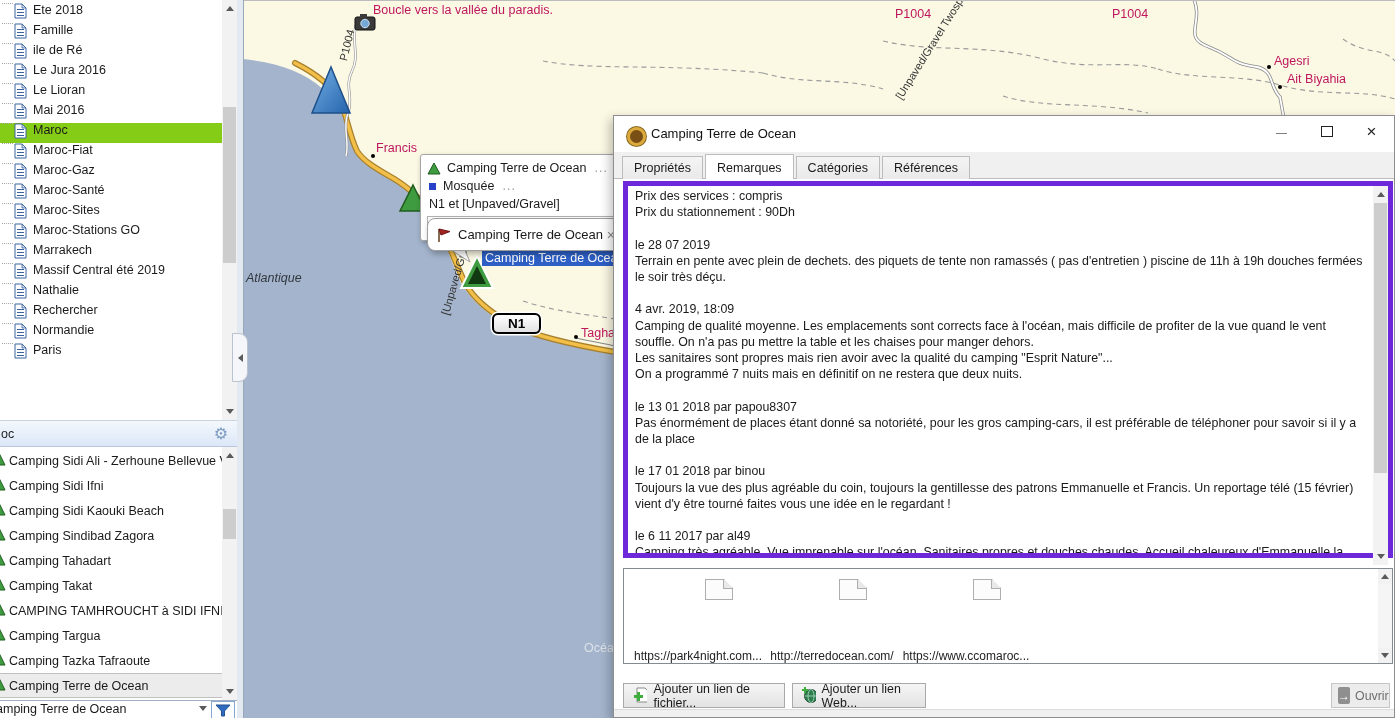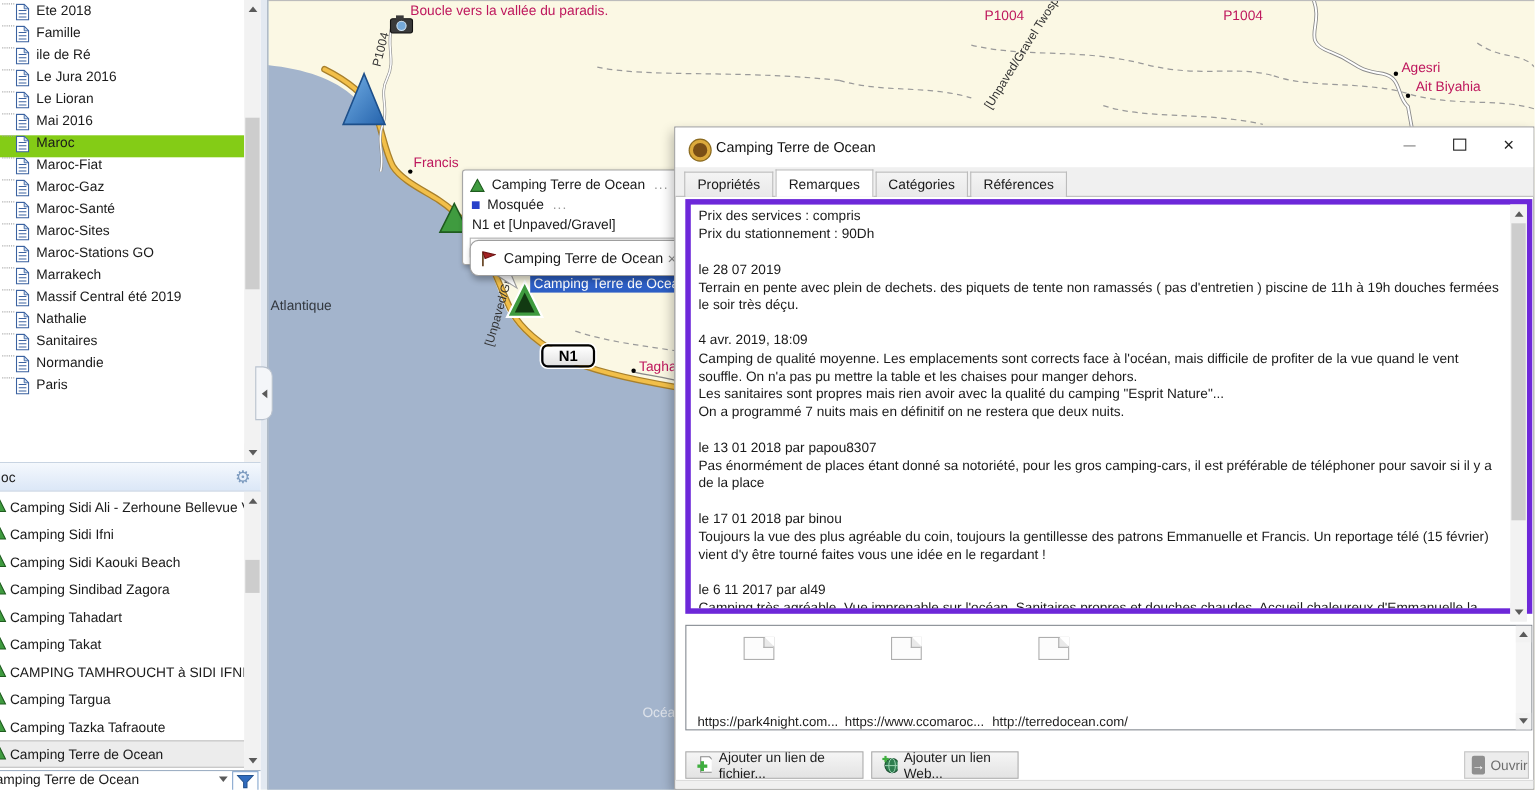--- a/index.html
+++ b/index.html
@@ -73,21 +73,21 @@
   .winbtn{width:45px;height:31px;display:flex;align-items:center;justify-content:center;color:#222;font-size:13px;}
   .maxbox{width:10px;height:9px;border:1.3px solid #222;}
   .tabstrip{position:absolute;left:0;top:36px;right:0;height:27px;background:#f0f0f0;border-bottom:1px solid #bcbcbc;padding-left:8px;box-sizing:border-box;display:flex;align-items:flex-end;}
   .tab{padding:4px 11px 4px 11px;border:1px solid #bcbcbc;border-bottom:none;background:linear-gradient(#f4f4f4,#e9e9e9);margin-right:2px;position:relative;top:1px;font-size:12.5px;}
   .tab.active{background:#fff;padding-top:6px;top:1px;z-index:2;}
   .remarks{position:absolute;left:9px;top:65px;width:770px;height:377px;background:#fff;border:5px solid #6d28d9;box-sizing:border-box;}
   .remarks-text{position:absolute;left:0;top:0;right:15px;bottom:0;padding:2px 4px 2px 7px;font-size:12.4px;line-height:16.2px;white-space:pre-wrap;overflow:hidden;}
   .remarks .sb-v{right:0;top:0;bottom:0;}
   .links{position:absolute;left:9px;top:452px;width:770px;height:96px;background:#fff;border:1px solid #858b92;box-sizing:border-box;}
   .link-items{position:absolute;left:4px;top:0;right:16px;bottom:0;display:flex;}
-  .link-item{width:128px;margin-left:6px;display:flex;flex-direction:column;align-items:flex-start;gap:40px;}
+  .link-item{width:128px;margin-left:6px;display:flex;flex-direction:column;align-items:center;gap:40px;}
   .file-ic{width:26px;height:33px;background:#fcfcfc;border:1px solid #aeaeae;position:relative;margin:10px 0 9px 42px;}
   .file-ic::after{content:'';position:absolute;right:-1px;top:-1px;width:0;height:0;border-style:solid;border-width:0 9px 9px 0;border-color:transparent #fff transparent transparent;}
   .file-ic::before{content:'';position:absolute;right:0px;top:0px;width:8px;height:8px;background:#e9e9e9;border-left:1px solid #aeaeae;border-bottom:1px solid #aeaeae;}
   .link-label{font-size:12px;color:#222;white-space:nowrap;}
   .links .sb-v{right:0;top:0;bottom:0;background:#f5f5f5;}
   .btnrow{position:absolute;left:0;top:567px;right:0;height:26px;}
   .wbtn{position:absolute;height:25px;border:1px solid #a9a9a9;background:linear-gradient(#f5f5f5,#e3e3e3);display:flex;align-items:center;gap:6px;padding:0 9px;font-size:12.4px;box-sizing:border-box;}
   .wbtn.file{left:9px;width:162px;}
   .wbtn.web{left:178px;width:134px;}
   .wbtn.open{right:4px;width:59px;background:#ececec;border-color:#c6c6c6;color:#6e6e6e;gap:5px;padding:0 6px;}
@@ -148,21 +148,21 @@
   <div class="maplabel small" style="left:94px;top:58px;transform:rotate(-76deg);transform-origin:left top;">P1004</div>
   <div class="maplabel" style="left:652px;top:6px;">P1004</div>
   <div class="maplabel" style="left:869px;top:6px;">P1004</div>
   <div class="maplabel small" style="left:650px;top:94px;transform:rotate(-58deg);transform-origin:left top;">[Unpaved/Gravel Twosp...</div>
   <div class="maplabel" style="left:1031px;top:53px;">Agesri</div>
   <div class="citydot" style="left:1024px;top:64px;"></div>
   <div class="maplabel" style="left:1044px;top:71px;">Ait Biyahia</div>
   <div class="citydot" style="left:1035px;top:84px;"></div>
   <div class="maplabel" style="left:133px;top:140px;">Francis</div>
   <div class="citydot" style="left:128px;top:153px;"></div>
-  <div class="maplabel" style="left:3px;top:270px;color:#33383f;">Atlantique</div>
+  <div class="maplabel" style="left:3px;top:270px;color:#33383f;font-style:italic;">Atlantique</div>
   <div class="n1shield">N1</div>
   <div class="maplabel" style="left:338px;top:325px;">Tagha</div>
   <div class="citydot" style="left:331px;top:334px;"></div>
   <div class="maplabel small" style="left:196px;top:312px;transform:rotate(-74deg);transform-origin:left top;">[Unpaved/Gra</div>
   <div class="maplabel" style="left:341px;top:640px;color:#dde2ea;">Océa</div>
 </div>
 
 <div class="sel-label">Camping Terre de Ocean</div>
 
 <div class="tooltip">
@@ -384,21 +384,21 @@
 
         <div class="coll-row">
           <span class="tree-dots"></span>
           <span class="doc-ic"><svg width="13" height="16">
               <path d="M1 1 h7 l4 4 v10 h-11 z" fill="#fff" stroke="#3b62a0"></path>
               <path d="M8 1 l4 4 h-4 z" fill="#cfe0f2" stroke="#3b62a0" stroke-width="0.8"></path>
               <line x1="3" y1="6.5" x2="10" y2="6.5" stroke="#3b62a0"></line>
               <line x1="3" y1="9.5" x2="10" y2="9.5" stroke="#3b62a0"></line>
               <line x1="3" y1="12.5" x2="10" y2="12.5" stroke="#3b62a0"></line>
             </svg></span>
-          <span>Sanitaires</span>
+          <span>Rechercher</span>
         </div>
 
         <div class="coll-row">
           <span class="tree-dots"></span>
           <span class="doc-ic"><svg width="13" height="16">
               <path d="M1 1 h7 l4 4 v10 h-11 z" fill="#fff" stroke="#3b62a0"></path>
               <path d="M8 1 l4 4 h-4 z" fill="#cfe0f2" stroke="#3b62a0" stroke-width="0.8"></path>
               <line x1="3" y1="6.5" x2="10" y2="6.5" stroke="#3b62a0"></line>
               <line x1="3" y1="9.5" x2="10" y2="9.5" stroke="#3b62a0"></line>
               <line x1="3" y1="12.5" x2="10" y2="12.5" stroke="#3b62a0"></line>
@@ -598,26 +598,26 @@
   <div class="links">
     <div class="link-items">
 
         <div class="link-item">
           <span class="file-ic"></span>
           <span class="link-label">https://park4night.com...</span>
         </div>
 
         <div class="link-item">
           <span class="file-ic"></span>
-          <span class="link-label">https://www.ccomaroc...</span>
+          <span class="link-label">http://terredocean.com/</span>
         </div>
 
         <div class="link-item">
           <span class="file-ic"></span>
-          <span class="link-label">http://terredocean.com/</span>
+          <span class="link-label">https://www.ccomaroc...</span>
         </div>
       </div>
     <div class="sb sb-v" style="right:0;top:0;height:94px;width:14px;">
       <div class="sb-btn" style="top:0;width:14px;height:15px;">
           <span class="tri tri-up"></span>
         </div>
       <div class="sb-btn" style="top:79px;width:14px;height:15px;">
           <span class="tri tri-down"></span>
         </div>
     </div>

